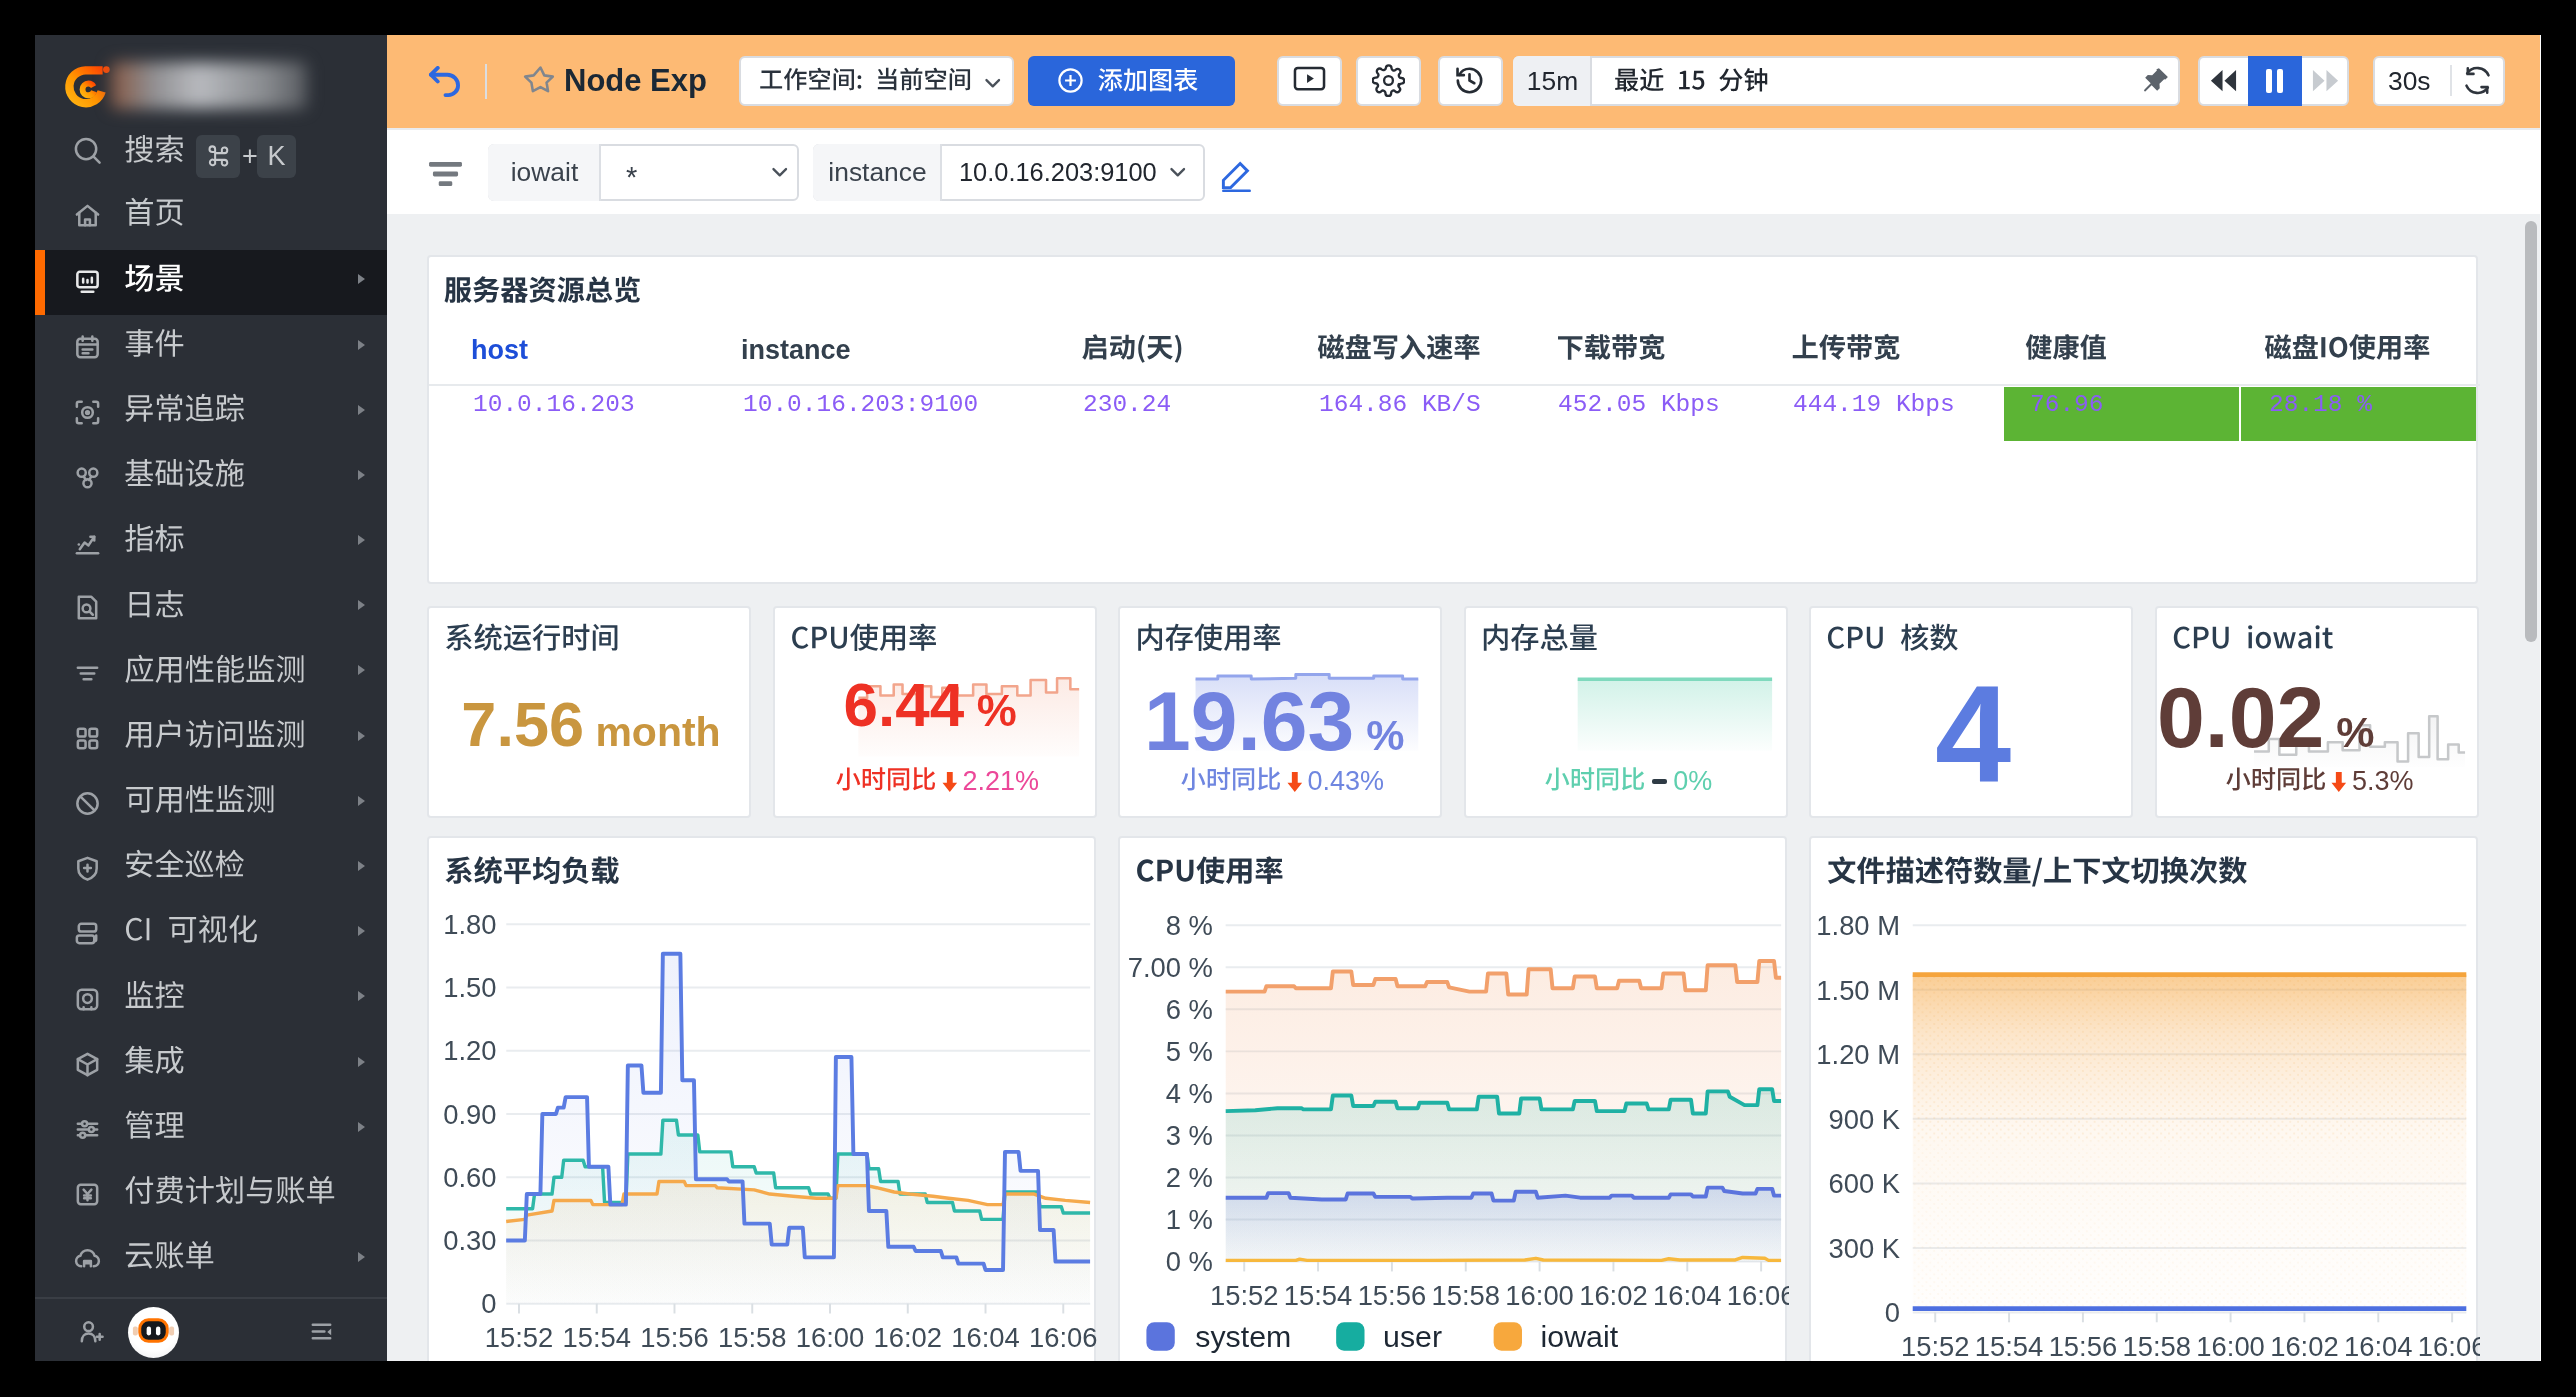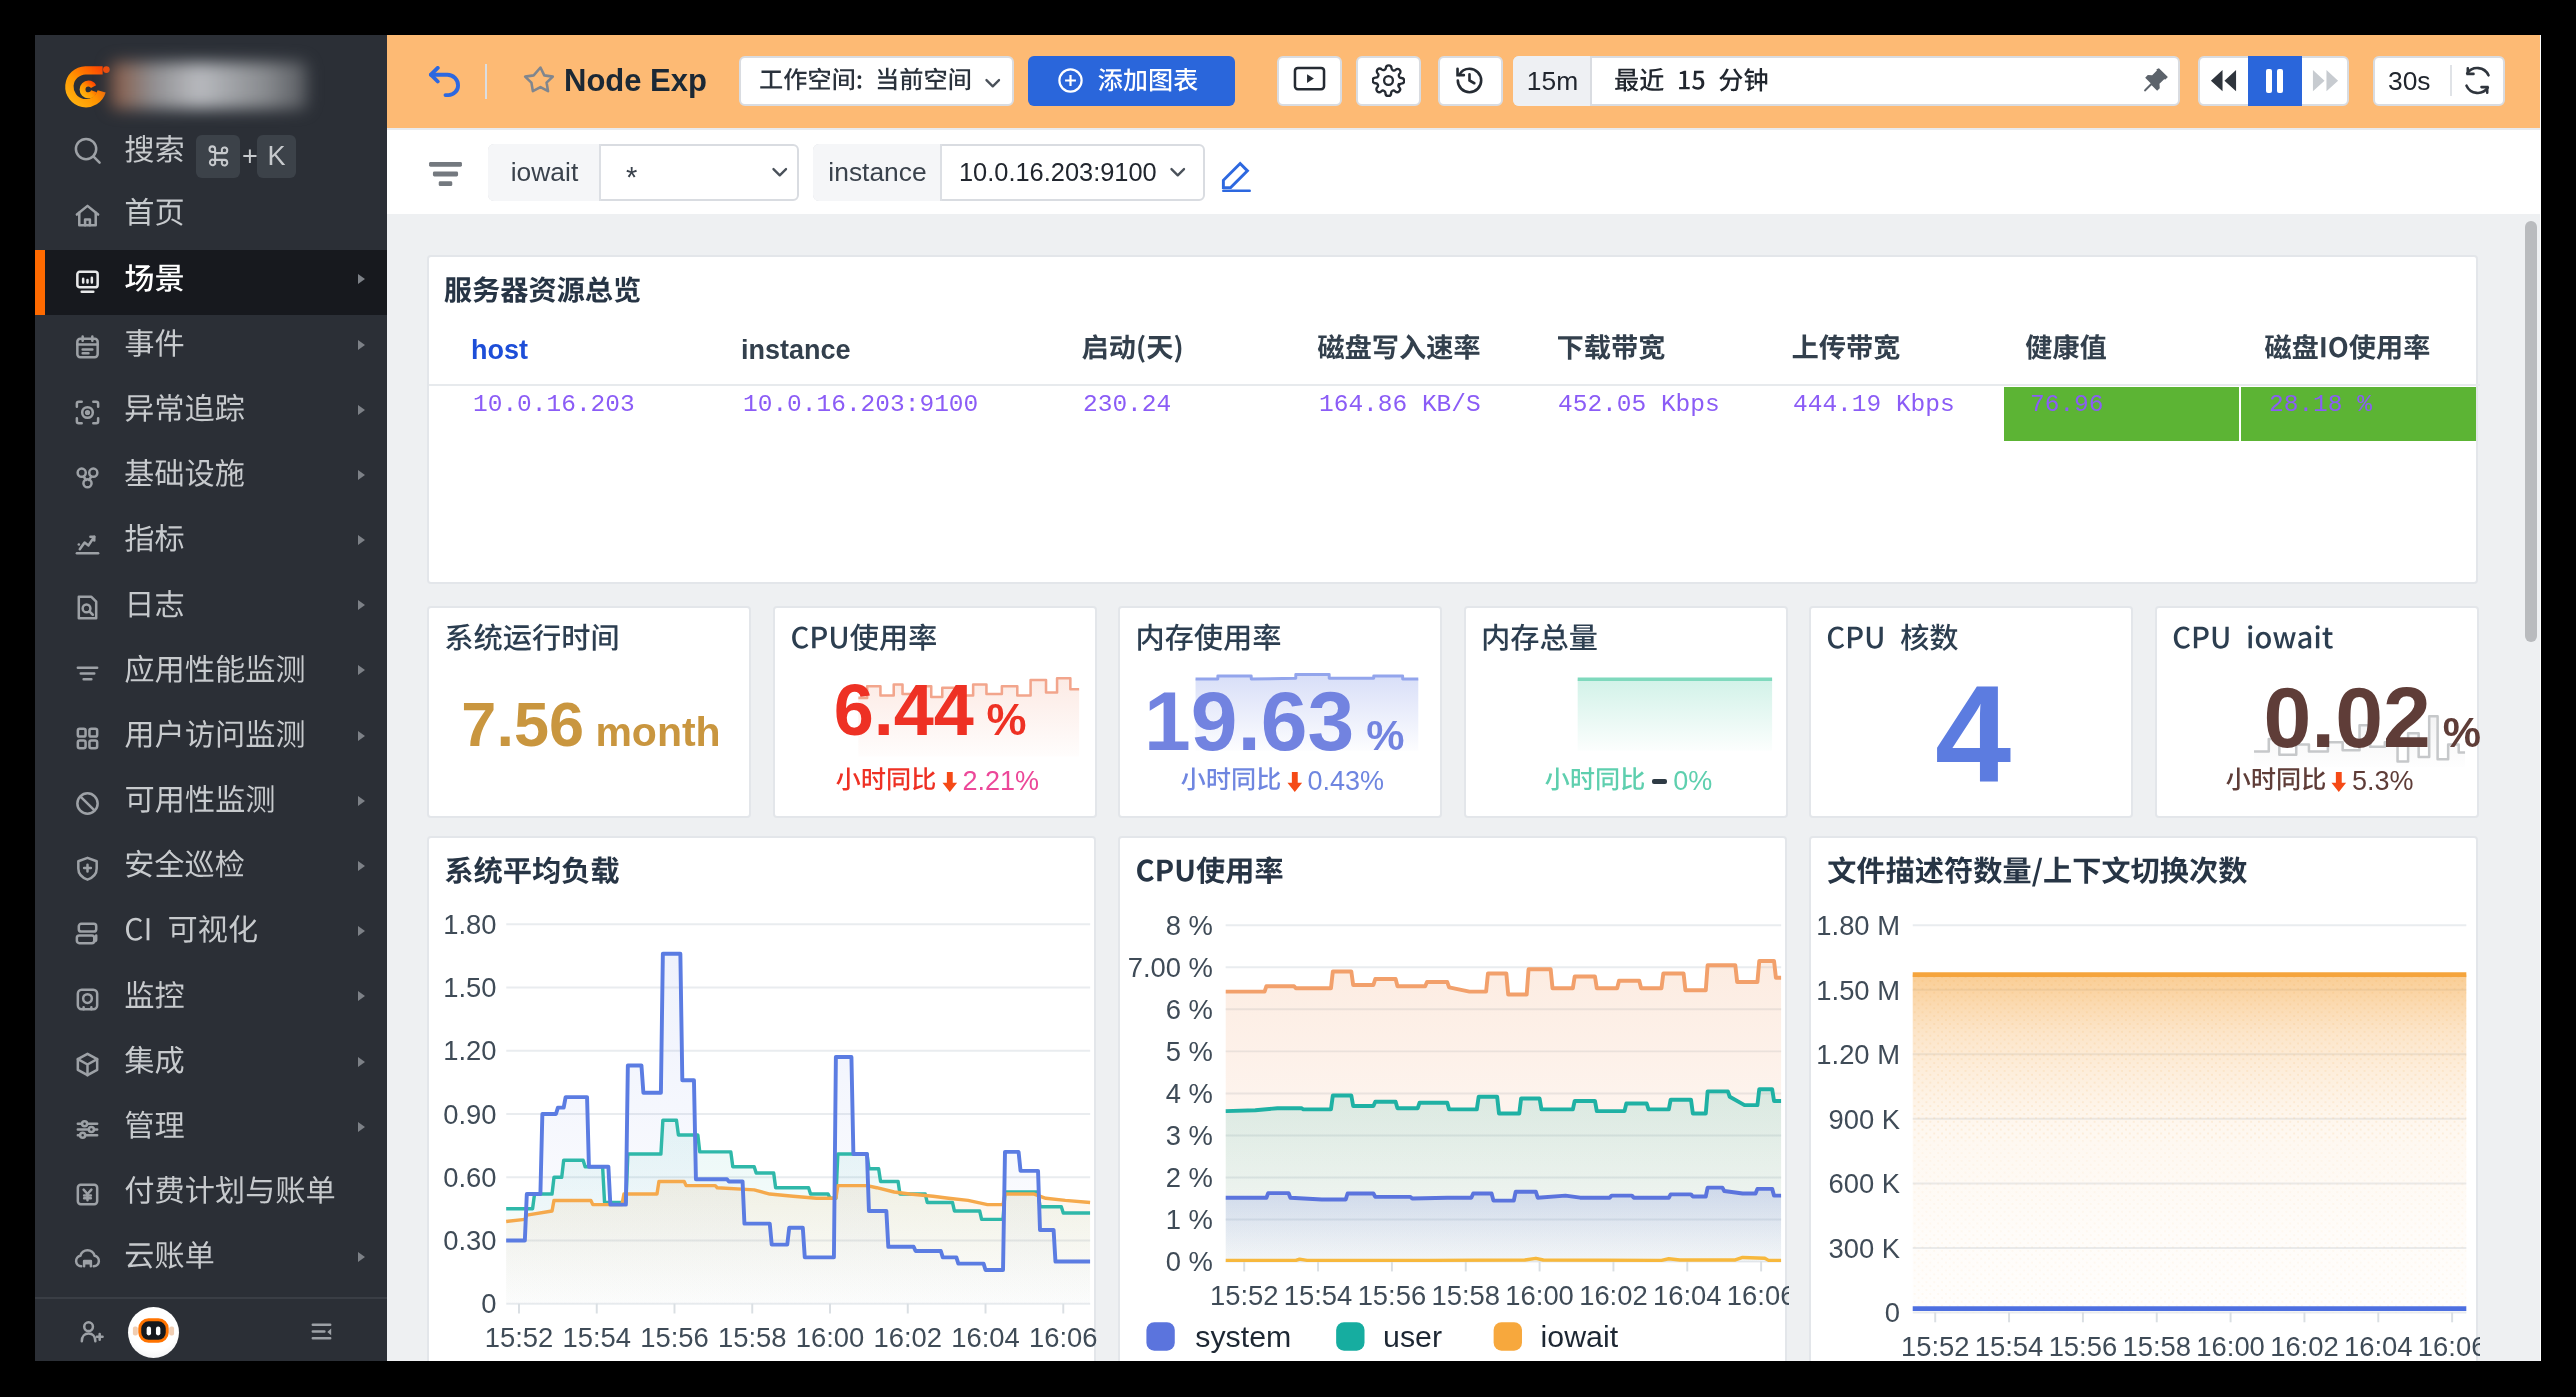--- a/index.html
+++ b/index.html
@@ -712,21 +712,21 @@
       <svg width="324" height="212" viewBox="0 0 331 217" style="position:absolute;left:0;top:0">
         <defs>
           <linearGradient id="sp58481" x1="0" y1="0" x2="0" y2="1">
             <stop offset="0" stop-color="#f5b5a0" stop-opacity="0.28"></stop>
             <stop offset="1" stop-color="#f5b5a0" stop-opacity="0.03"></stop>
           </linearGradient>
         </defs>
         <path d="M85 92L94 92L94 80L107.6 80L107.6 89.6L121.2 89.6L121.2 78.4L130.2 78.4L130.2 88L146 88L146 80L159.6 80L159.6 91.2L170.9 91.2L170.9 81.6L186.7 81.6L186.7 89.6L202.5 89.6L202.5 78.4L216.1 78.4L216.1 88L231.9 88L231.9 80L247.7 80L247.7 89.6L261.3 89.6L261.3 73.6L277.1 73.6L277.1 86.4L288.4 86.4L288.4 72L302 72L302 83.2L311 83.2L311 152L85 152Z" fill="url(#sp58481)"></path>
         <path d="M85 92L94 92L94 80L107.6 80L107.6 89.6L121.2 89.6L121.2 78.4L130.2 78.4L130.2 88L146 88L146 80L159.6 80L159.6 91.2L170.9 91.2L170.9 81.6L186.7 81.6L186.7 89.6L202.5 89.6L202.5 78.4L216.1 78.4L216.1 88L231.9 88L231.9 80L247.7 80L247.7 89.6L261.3 89.6L261.3 73.6L277.1 73.6L277.1 86.4L288.4 86.4L288.4 72L302 72L302 83.2L311 83.2" fill="none" stroke="#f2a58c" stroke-width="2.6" stroke-linejoin="round"></path>
       </svg>
-      <div class="lat" style="position:absolute;left:-6.9px;top:61px;width:324px;text-align:center;color:#ee3124"><span style="font-size:72px;font-weight:700">6.44</span><span style="font-size:45px;font-weight:700"> %</span></div>
+      <div class="lat" style="position:absolute;left:-6.9px;top:61px;width:324px;text-align:center;color:#ee3124"><span style="font-size:62px;font-weight:700">6.44</span><span style="font-size:45px;font-weight:700"> %</span></div>
       <div class="tb" style="top:157px">
         <svg class="ct" width="102" height="31" viewBox="0 0 104 32" style="">
           <g transform="translate(0,23) scale(0.0260,-0.0260)" fill="#ee3124">
             <use href="#m5C0F" x="0"></use>
             <use href="#m65F6" x="1000"></use>
             <use href="#m540C" x="2000"></use>
             <use href="#m6BD4" x="3000"></use>
           </g>
         </svg>
         <svg width="19.6" height="25.4" viewBox="0 0 20 26" style="margin:0 2.9px">
@@ -832,21 +832,21 @@
       <svg width="324" height="212" viewBox="0 0 331 217" style="position:absolute;left:0;top:0">
         <defs>
           <linearGradient id="sp43476" x1="0" y1="0" x2="0" y2="1">
             <stop offset="0" stop-color="#dcdde0" stop-opacity="0.35"></stop>
             <stop offset="1" stop-color="#dcdde0" stop-opacity="0.03"></stop>
           </linearGradient>
         </defs>
         <path d="M99 146.8L114.1 146.8L114.1 134L124.9 134L124.9 150.2L142.2 150.2L142.2 139.8L155.2 139.8L155.2 146.8L174.6 146.8L174.6 137.5L189.7 137.5L189.7 145.6L207 145.6L207 120.1L217.8 120.1L217.8 142.1L232.9 142.1L232.9 137.5L245.9 137.5L245.9 157.2L256.7 157.2L256.7 128.2L267.5 128.2L267.5 152.6L278.3 152.6L278.3 110.8L286.9 110.8L286.9 154.9L297.7 154.9L297.7 139.8L308.5 139.8L308.5 147.9L315 147.9L315 163L99 163Z" fill="url(#sp43476)"></path>
         <path d="M99 146.8L114.1 146.8L114.1 134L124.9 134L124.9 150.2L142.2 150.2L142.2 139.8L155.2 139.8L155.2 146.8L174.6 146.8L174.6 137.5L189.7 137.5L189.7 145.6L207 145.6L207 120.1L217.8 120.1L217.8 142.1L232.9 142.1L232.9 137.5L245.9 137.5L245.9 157.2L256.7 157.2L256.7 128.2L267.5 128.2L267.5 152.6L278.3 152.6L278.3 110.8L286.9 110.8L286.9 154.9L297.7 154.9L297.7 139.8L308.5 139.8L308.5 147.9L315 147.9" fill="none" stroke="#c6c8ca" stroke-width="2.6" stroke-linejoin="round"></path>
       </svg>
-      <div class="lat" style="position:absolute;left:0;top:60px;width:324px;text-align:right;color:#5f3d38"><span style="font-size:86px;font-weight:700">0.02</span><span style="font-size:43px;font-weight:700"> %</span></div>
+      <div class="lat" style="position:absolute;left:0;top:60px;width:324px;text-align:left;color:#5f3d38"><span style="font-size:86px;font-weight:700">0.02</span><span style="font-size:43px;font-weight:700"> %</span></div>
       <div class="tb" style="top:157px">
         <svg class="ct" width="102" height="31" viewBox="0 0 104 32" style="">
           <g transform="translate(0,23) scale(0.0260,-0.0260)" fill="#5f3d38">
             <use href="#m5C0F" x="0"></use>
             <use href="#m65F6" x="1000"></use>
             <use href="#m540C" x="2000"></use>
             <use href="#m6BD4" x="3000"></use>
           </g>
         </svg>
         <svg width="19.6" height="25.4" viewBox="0 0 20 26" style="margin:0 2.9px">

